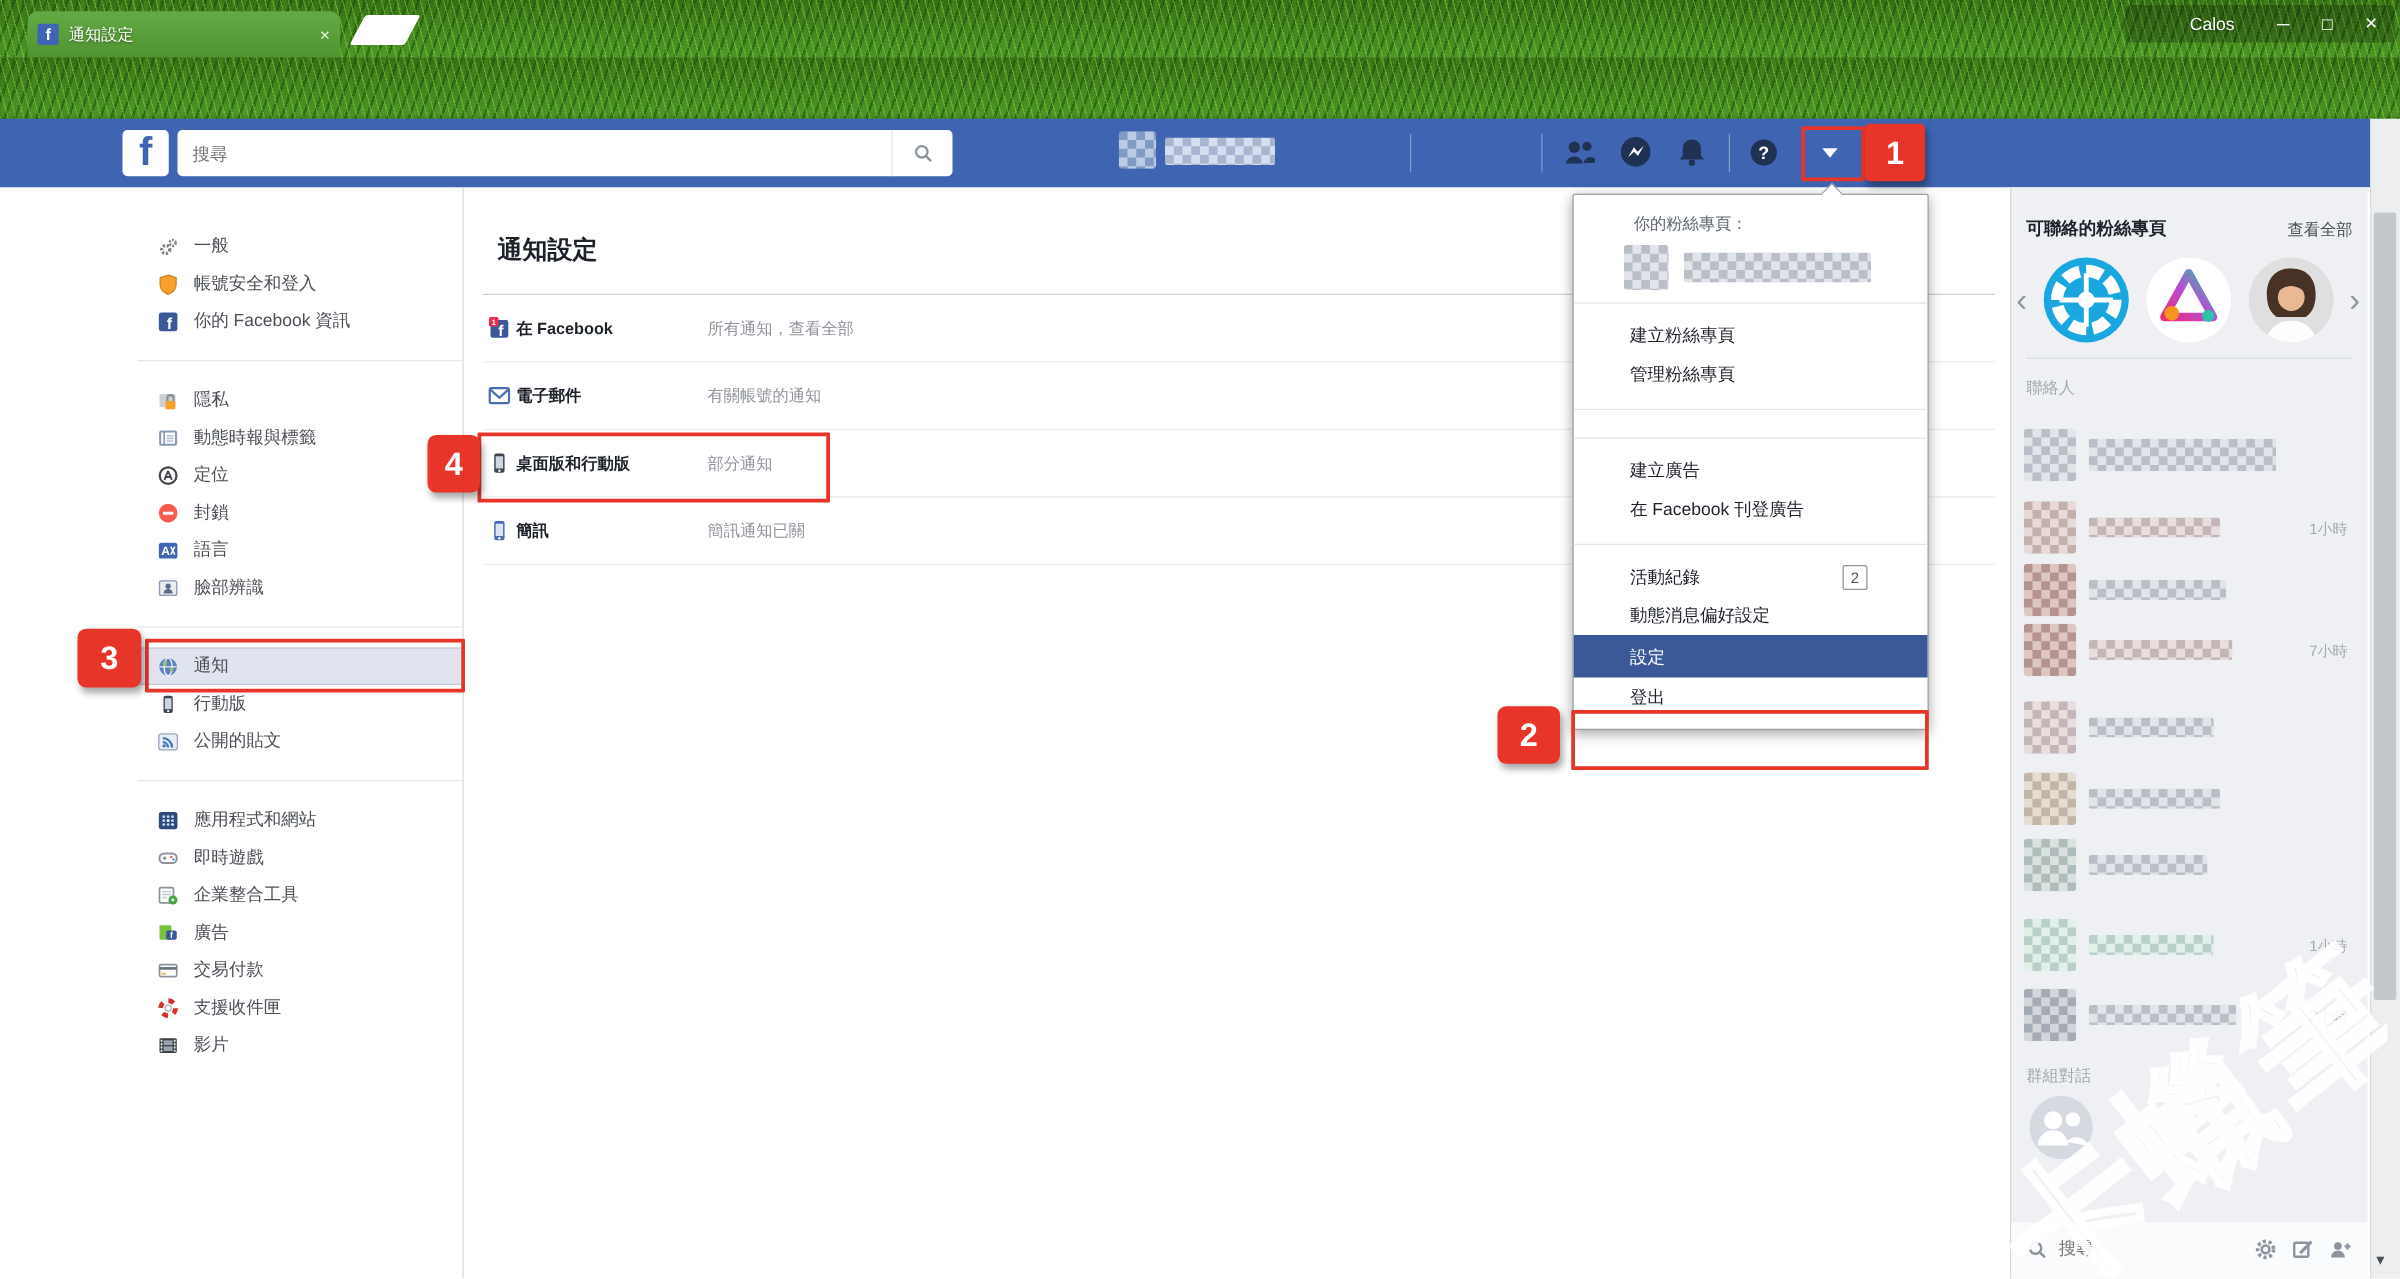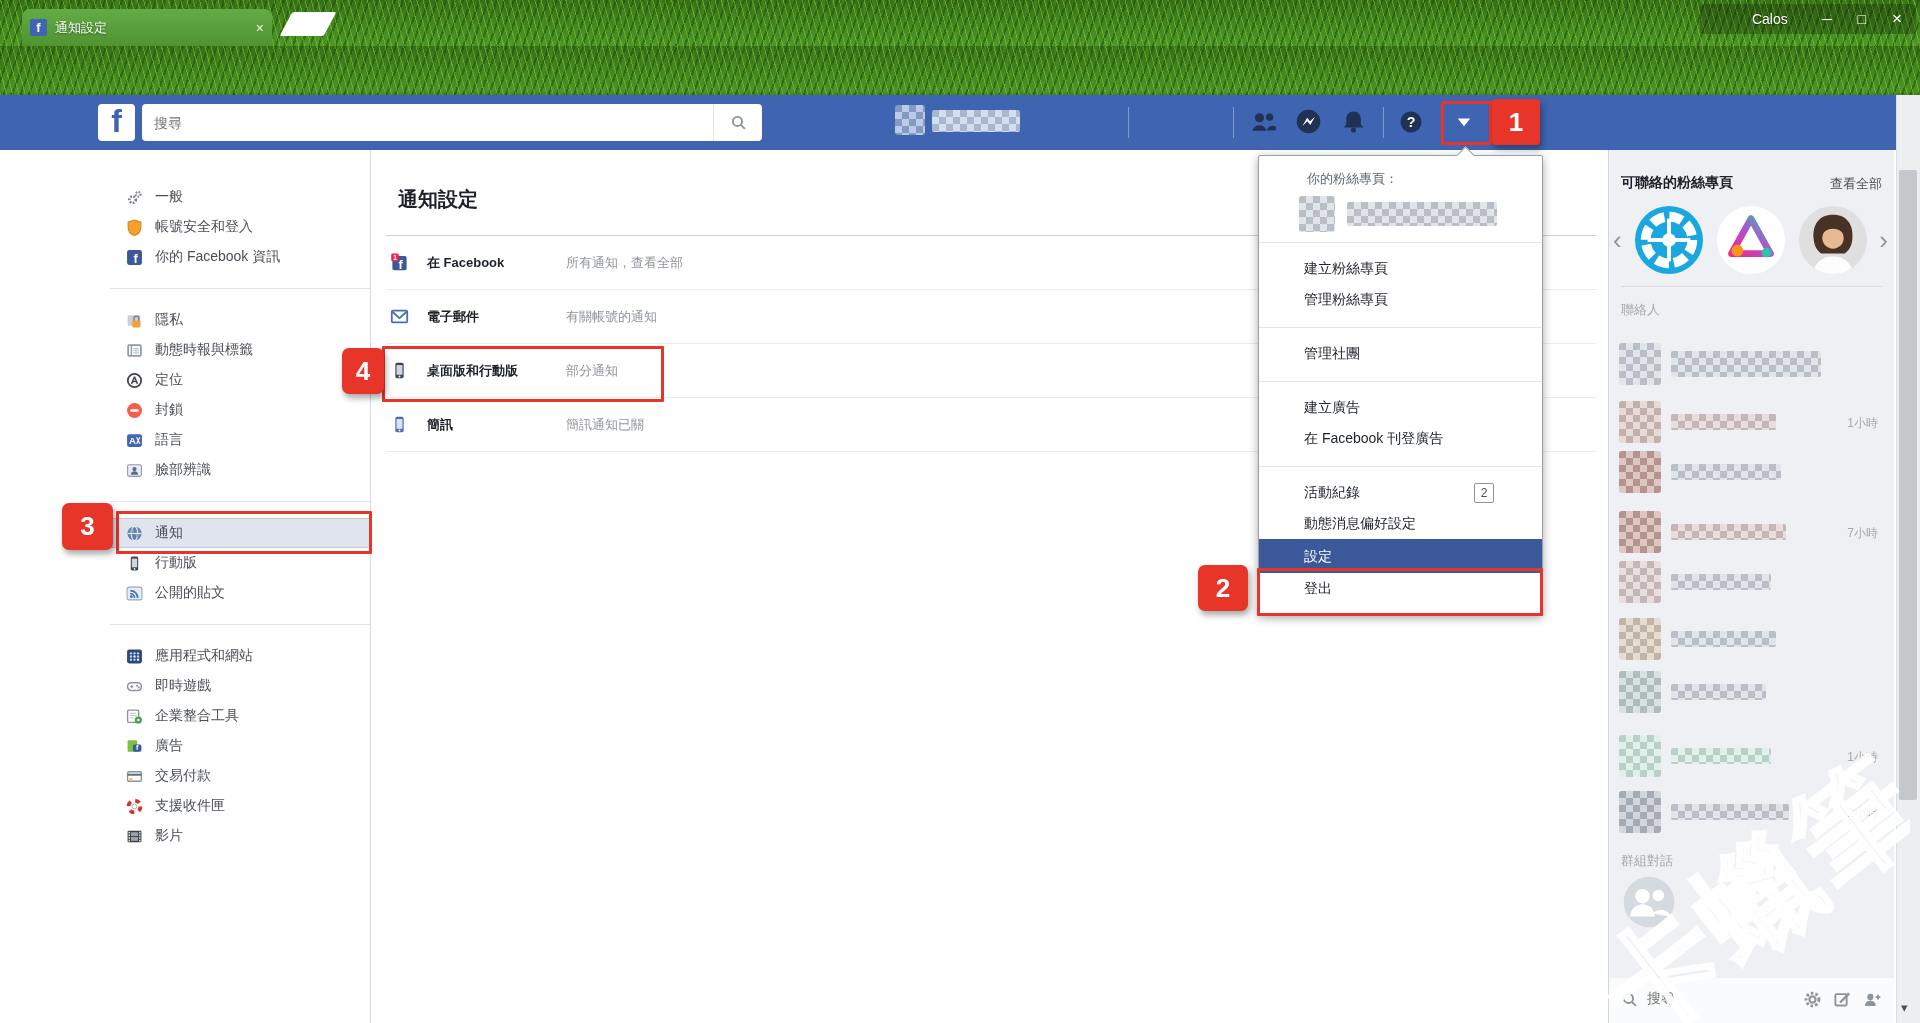--- a/index.html
+++ b/index.html
@@ -67,21 +67,21 @@
   .ssgroup{list-style:none;margin:0;padding:0;}
   .ssitem{height:30px;display:flex;align-items:center;gap:12px;padding-left:16px;font-size:14px;color:#4b4f56;}
   .ssitem svg{flex:0 0 auto;}
   .ssitem.sel{background:#dfe4ef;border-top:1px solid #c3cbda;border-bottom:1px solid #c3cbda;height:28px;}
   .ssdiv{border:0;border-top:1px solid #e5e6ea;margin:16px 0 16px 0;}
   
   .content{left:386px;top:150px;width:1210px;}
   .ctitle{font-size:20px;font-weight:bold;color:#1d2129;padding:36px 0 22px 12px;}
   .ctitle-div{border:0;border-top:1px solid #ccd0d5;margin:0;}
   .crow{position:relative;height:53px;border-bottom:1px solid #e9ebee;display:flex;align-items:center;padding-left:4px;}
-  .crow .lbl{font-size:13px;font-weight:bold;color:#1d2129;margin-left:18px;}
+  .crow .lbl{font-size:13px;font-weight:bold;color:#1d2129;margin-left:4px;}
   .crow .val{position:absolute;left:180px;font-size:13px;color:#90949c;}
   
   .dropdown{left:1258px;top:155px;width:285px;background:#fff;border:1px solid #9aa0a6;border-radius:2px;
       box-shadow:0 3px 10px rgba(0,0,0,.35);z-index:40;padding:10px 0 10px 0;box-sizing:border-box;font-size:14px;color:#1d2129;}
   .dd-notch{left:1459px;top:149px;width:12px;height:12px;background:#fff;transform:rotate(45deg);
       border-left:1px solid #9aa0a6;border-top:1px solid #9aa0a6;z-index:41;}
   .dd-header{padding:4px 14px 6px 14px;color:#606770;font-size:13px;margin-left:34px;}
   .dd-page{display:flex;align-items:center;gap:12px;padding:2px 14px 10px 40px;}
   .dd-sep{border:0;border-top:1px solid #e5e6ea;margin:0 0 10px 0;}
   .dd-item{height:31px;line-height:31px;padding-left:45px;position:relative;}
@@ -639,21 +639,21 @@
     <div class="contact" style="top:251px;">
       <div class="av mosaic m-warm"></div>
       <div class="nm mosaic m-pink" style="width:105px;"></div>
       <span class="tm">1小時</span>
     </div>
     <div class="contact" style="top:301px;">
       <div class="av mosaic m-red"></div>
       <div class="nm mosaic m-gray" style="width:110px;"></div>
       <span class="tm"></span>
     </div>
-    <div class="contact" style="top:361px;">
+    <div class="contact" style="top:349px;">
       <div class="av mosaic m-red"></div>
       <div class="nm mosaic m-pink" style="width:115px;"></div>
       <span class="tm">7小時</span>
     </div>
     <div class="contact" style="top:411px;">
       <div class="av mosaic m-pink"></div>
       <div class="nm mosaic m-gray" style="width:100px;"></div>
       <span class="tm"></span>
     </div>
     <div class="contact" style="top:468px;">
@@ -719,21 +719,20 @@
     <div class="dd-header">你的粉絲專頁：</div>
     <div class="dd-page">
       <div class="mosaic m-gray" style="width:36px;height:36px;border-radius:3px;"></div>
       <div class="mosaic m-gray" style="width:150px;height:24px;border-radius:2px;"></div>
     </div>
     <hr class="dd-sep">
     <div class="dd-item">建立粉絲專頁</div>
     <div class="dd-item">管理粉絲專頁</div>
     <div class="dd-gap"></div>
       <hr class="dd-sep">
-    <div class="dd-item">管理社團</div>
     <div class="dd-gap"></div>
       <hr class="dd-sep">
     <div class="dd-item">建立廣告</div>
     <div class="dd-item">在 Facebook 刊登廣告</div>
     <div class="dd-gap"></div>
       <hr class="dd-sep">
     <div class="dd-item"><span>活動紀錄</span><span class="dd-badge">2</span></div>
     <div class="dd-item">動態消息偏好設定</div>
     <div class="dd-item sel">設定</div>
     <div class="dd-item">登出</div>

